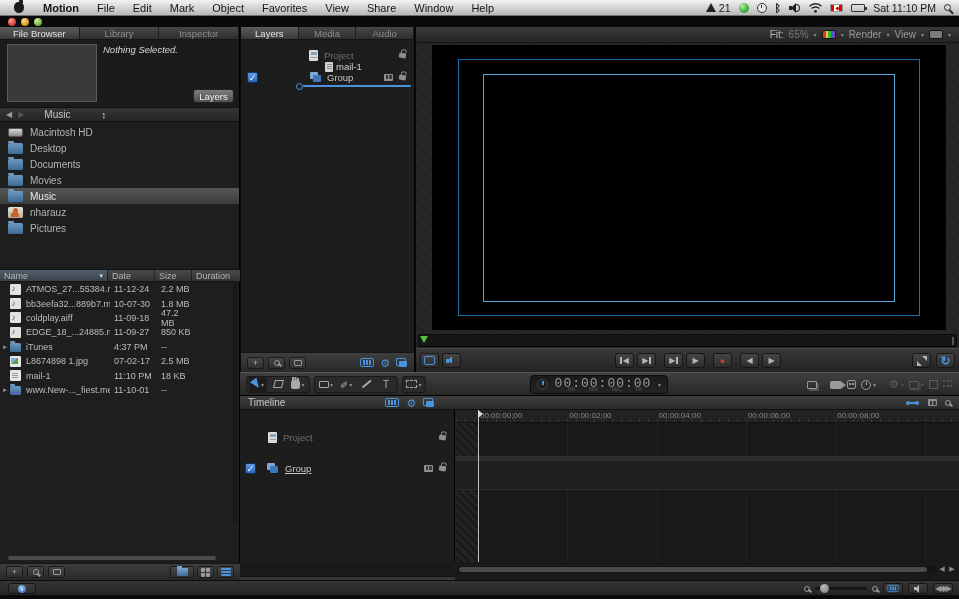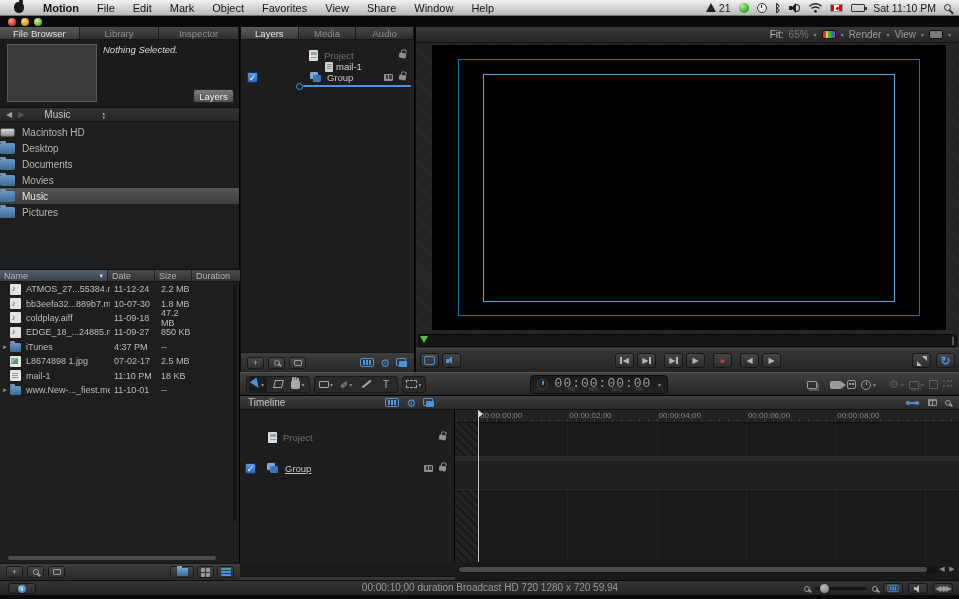--- a/index.html
+++ b/index.html
@@ -70,21 +70,21 @@
 
 .leftpanel{position:absolute;left:0;top:27px;width:240px;height:553px;background:#1e1e1e;border-right:1px solid #000}
 .preview-wrap{position:relative;height:67px;background:#1b1b1b}
 .preview-box{position:absolute;left:7px;top:4px;width:90px;height:58px;background:#3a3a3a;border:1px solid #5a5a5a}
 .nothing{position:absolute;left:103px;top:4px;font-size:9.5px;font-style:italic;color:#d8d8d8}
 .importbtn{position:absolute;right:5px;bottom:4px;width:41px;height:14px;background:linear-gradient(#7d7d7d,#4e4e4e);border:1px solid #222;border-radius:3px;color:#efefef;font-size:9.5px;text-align:center;line-height:13px}
 .navbar{height:15px;background:linear-gradient(#343434,#262626);border-top:1px solid #101010;border-bottom:1px solid #101010;display:flex;align-items:center;font-size:10px;color:#c8c8c8;gap:6px;padding:0 6px}
 .navarrow{font-size:8px;color:#9a9a9a}
 .navarrow.dim{color:#555}
 .places{padding-top:2px}
-.place{display:flex;align-items:center;height:16px;font-size:10px;color:#b5b5b5;gap:7px}
+.place{display:flex;align-items:center;height:16px;padding-left:8px;font-size:10px;color:#b5b5b5;gap:7px}
 .place.sel{background:linear-gradient(#555,#3d3d3d);color:#e8e8e8}
 .place.divider{border-bottom:1px solid #000;box-shadow:0 1px 0 #333;margin-bottom:3px;padding-bottom:2px}
 .picon{width:15px;height:11px;flex:0 0 15px}
 .picon.ic-hd{height:9px;background:linear-gradient(#d8d8d8,#8a8a8a);border-radius:2px;border:1px solid #555}
 .picon.ic-network{width:12px;height:12px;flex-basis:12px;margin:0 2px 0 1px;border-radius:50%;background:radial-gradient(circle at 35% 30%,#cfe0ea,#5a7librar 0)} 
 .picon.ic-network{background:radial-gradient(circle at 35% 30%,#d5e2ec,#5b7f9a 60%,#2e4a60)}
 .picon.ic-folder{position:relative;background:linear-gradient(#6e97c0,#3c6a96);border-radius:1.5px}
 .picon.ic-folder::before{content:'';position:absolute;left:0;top:-2px;width:6px;height:2px;background:#6e97c0;border-radius:1px 1px 0 0}
 .picon.ic-home{position:relative;background:linear-gradient(#e8e2d5,#b9ad97);border-radius:1.5px}
 .picon.ic-home::before{content:'';position:absolute;left:4.5px;top:1px;width:5px;height:5px;background:#c8622a;border-radius:50%}
@@ -326,20 +326,25 @@
         <span>Movies</span>
         <i></i>
       </div>
 
       <div class="place sel">
         <span class="picon ic-folder"></span>
         <span>Music</span>
         <i></i>
       </div>
 
+      <div class="place">
+        <span class="picon ic-home"></span>
+        <span>nharauz</span>
+        <i></i>
+      </div>
 
       <div class="place">
         <span class="picon ic-folder"></span>
         <span>Pictures</span>
         <i></i>
       </div>
     </div>
     <div class="ftable-head">
       <div class="fcol c-name"><span>Name</span><span class="sort">▾</span></div>
       <div class="fcol c-date">Date</div>
@@ -695,21 +700,20 @@
         </span>
       <span class="arr">◀</span>
       <span class="arr">▶</span>
     </div>
   </div>
 
   <div class="statusbar">
     <span class="infobtn">
         <i>i</i>
       </span>
-    <span class="statustext">00:00:10;00 duration Broadcast HD 720 1280 x 720 59.94</span>
     <span class="statusright">
       <span class="smag"></span>
       <span class="zslider">
           <i></i>
         </span>
       <span class="smag"></span>
       <span class="stbtn">
           <span class="bluefilm"></span>
         </span>
       <span class="stbtn">

